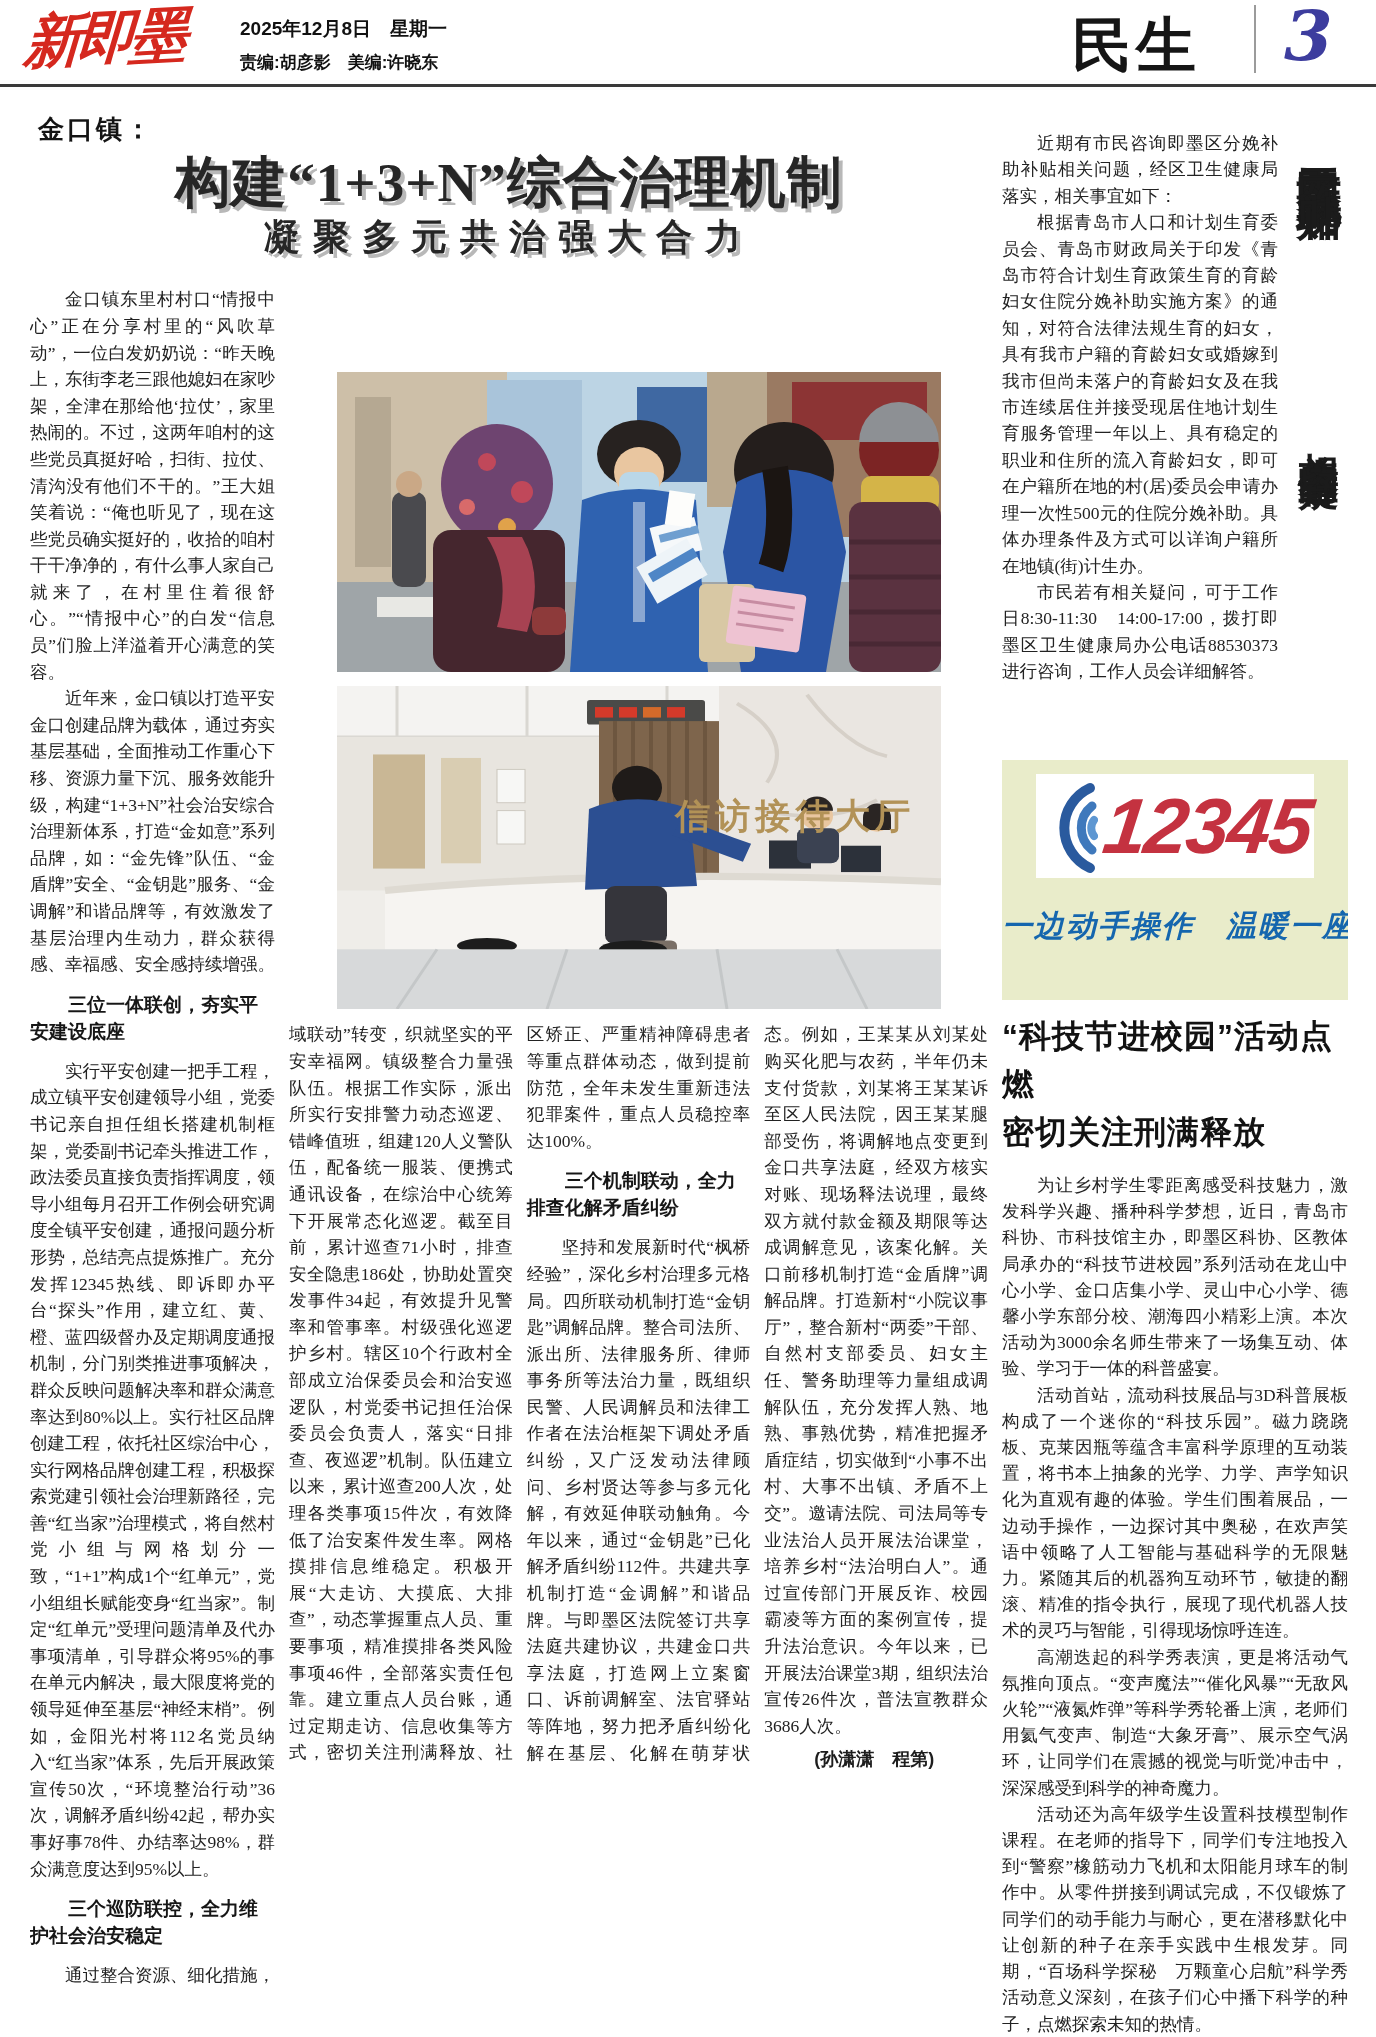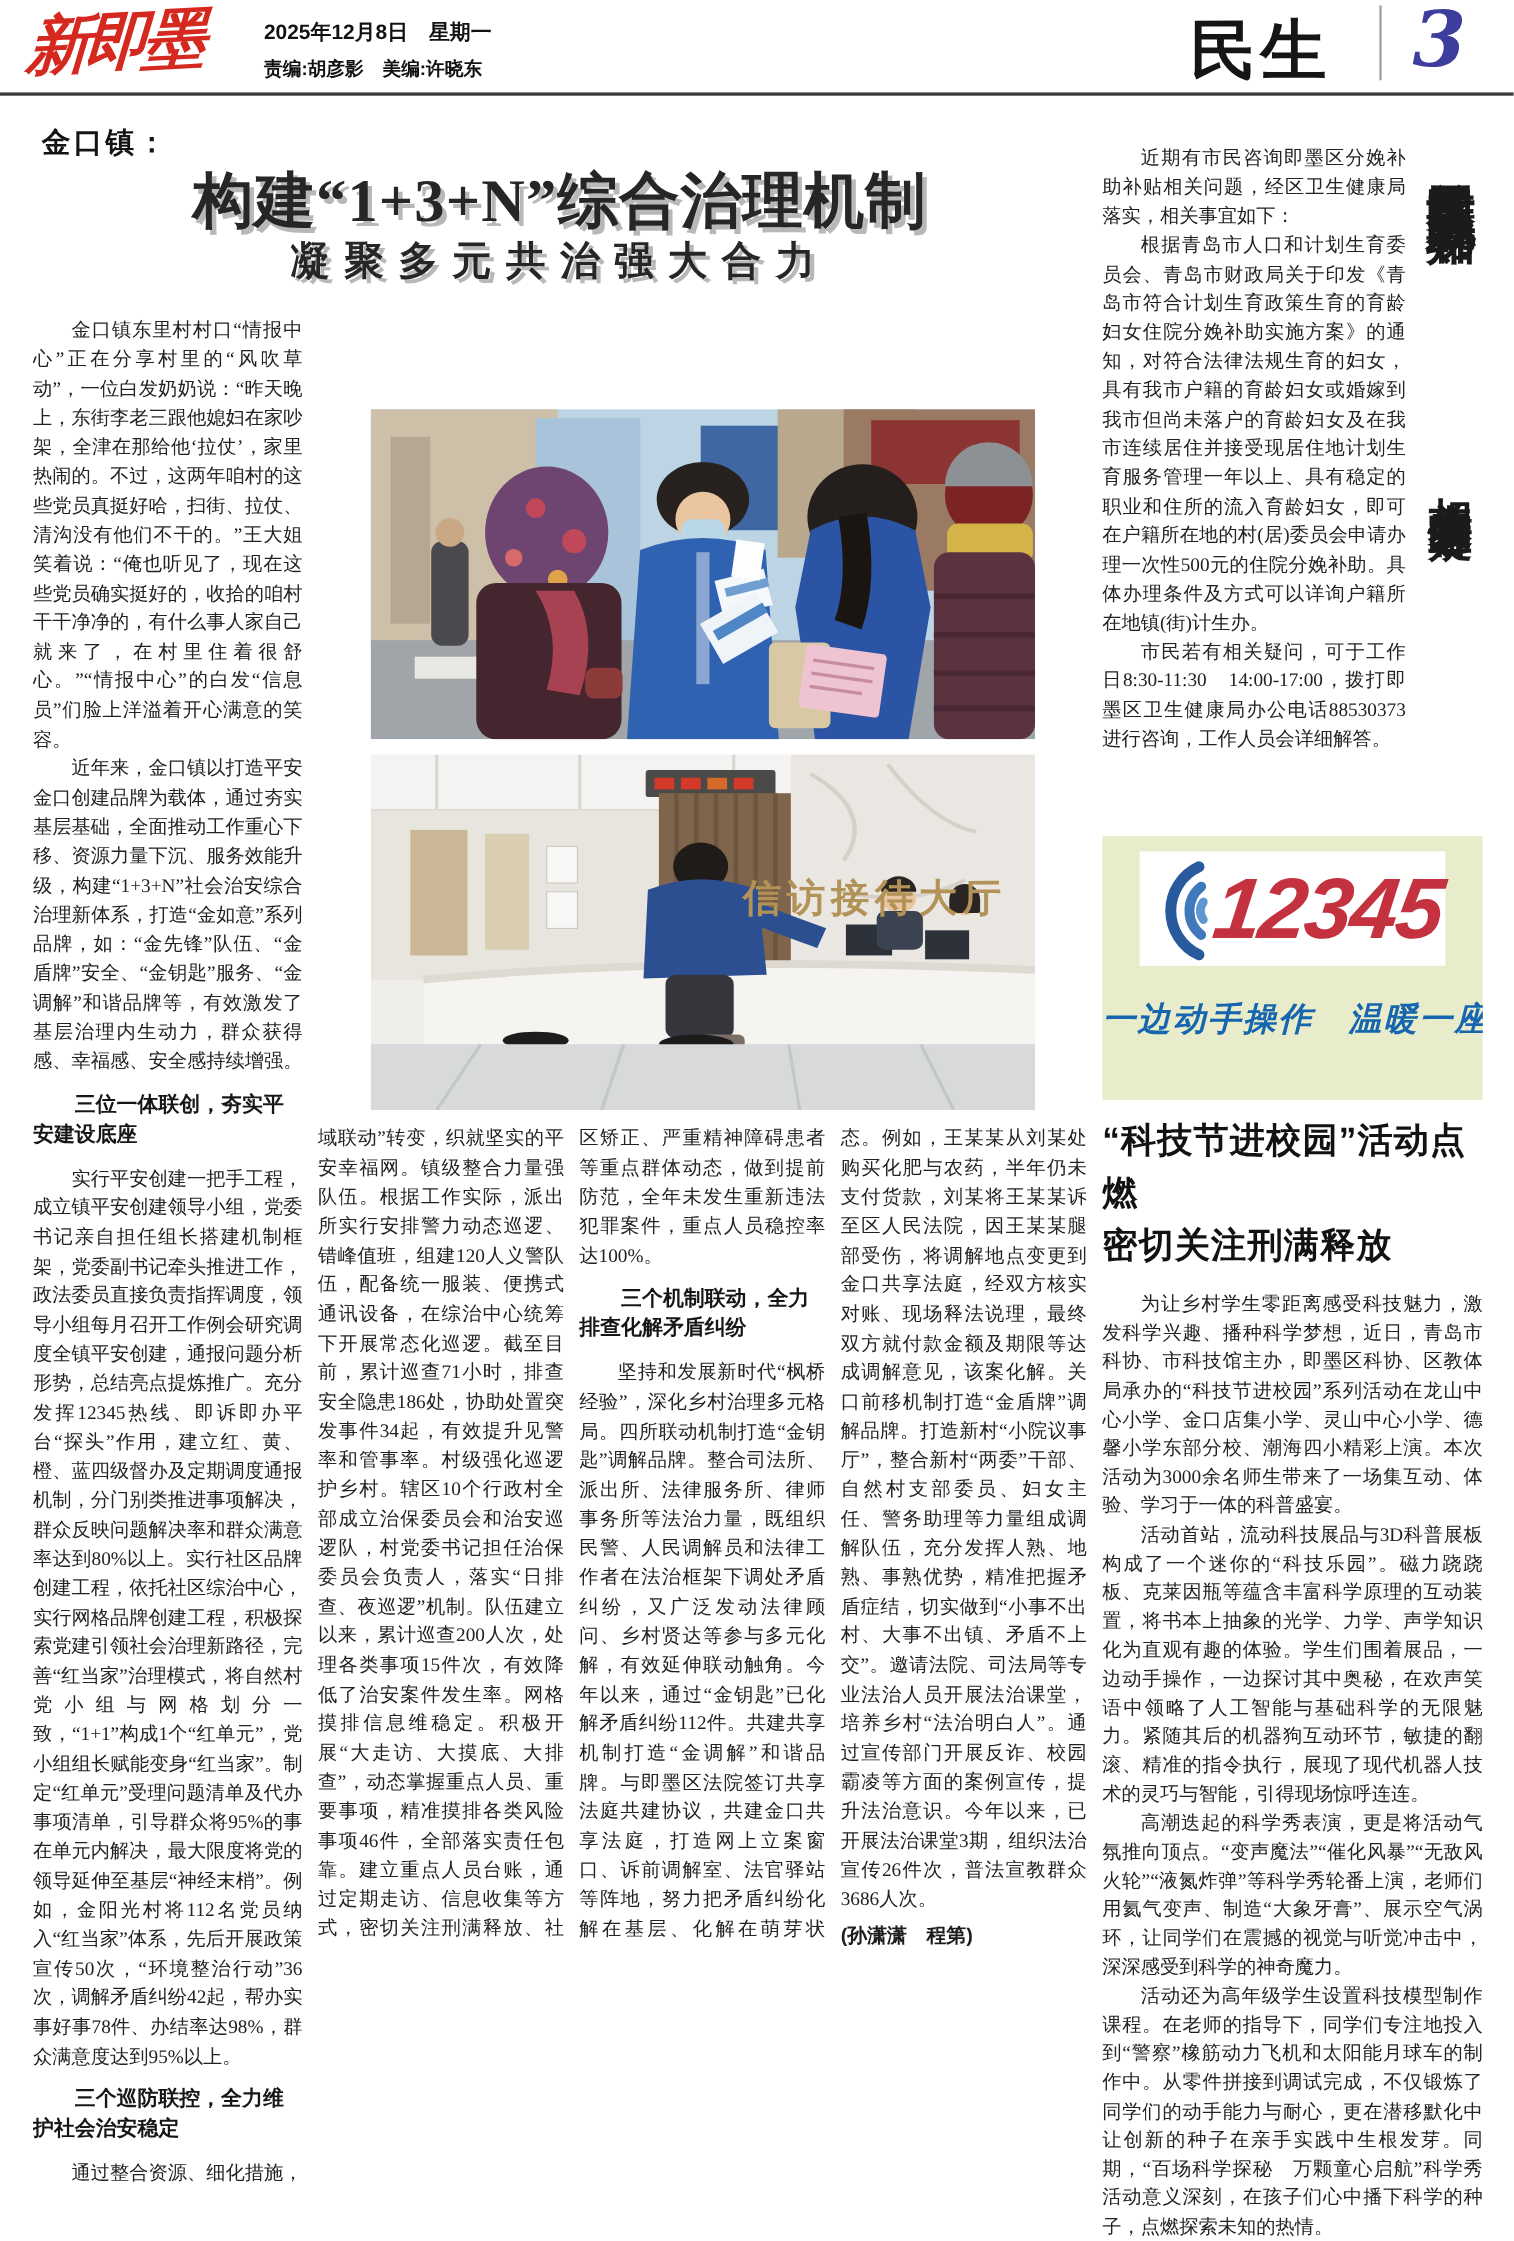--- a/index.html
+++ b/index.html
@@ -10,21 +10,21 @@
   
   .hdr{position:absolute;left:0;top:0;width:1376px;height:88px;}
   .logo{position:absolute;left:24px;top:0px;font-size:58px;font-weight:bold;color:#d5281e;
         font-style:italic;font-family:"DejaVu Serif",serif;letter-spacing:-5px;
         transform:rotate(-3deg) skewX(-6deg);white-space:nowrap;}
   .dateblock{position:absolute;left:240px;top:16px;font-family:"Liberation Sans",sans-serif;
         font-weight:bold;color:#111;}
   .date{font-size:19px;}
   .editors{font-size:17px;margin-top:9px;}
   .section{position:absolute;left:1072px;top:6px;font-size:60px;font-weight:900;
-        font-family:"Liberation Sans",sans-serif;color:#151515;letter-spacing:4px;margin-left:10px;}
+        font-family:"Liberation Sans",sans-serif;color:#151515;letter-spacing:4px;}
   .hdr-div{position:absolute;left:1254px;top:5px;width:2px;height:68px;background:#9b9b9b;}
   .pageno{position:absolute;left:1284px;top:-6px;font-size:70px;font-style:italic;font-weight:bold;
         color:#3d3d9e;font-family:"DejaVu Serif",serif;}
   .hdr-rule{position:absolute;left:0;top:84px;width:1376px;height:3px;background:#3a3a3a;}
 
   
   .main{position:absolute;left:30px;top:96px;width:958px;height:1941px;overflow:hidden;}
   .kicker{font-size:26px;font-weight:bold;font-family:"Liberation Sans",sans-serif;
         margin:16px 0 4px 8px;letter-spacing:3px;color:#141414;}
   .headline{text-align:center;font-family:Liberation Serif, serif;font-weight:900;
@@ -38,21 +38,21 @@
   p.subhead{font-family:"Liberation Sans",sans-serif;font-weight:bold;font-size:19px;
         line-height:27px;text-indent:2em;margin:13px 0;color:#161616;}
   .rightwrap{width:699px;}
   .photo{margin-left:48px;width:604px;display:block;}
   .photo1{margin-top:86px;height:300px;}
   .photo2{margin-top:14px;height:323px;position:relative;}
   .photo svg{display:block;width:100%;height:100%;}
   .hall-sign{position:absolute;left:56%;top:33%;font-size:35px;font-weight:bold;color:#b29257;
         letter-spacing:5px;font-family:"Liberation Serif",serif;white-space:nowrap;}
   .threecols{margin-top:12px;height:922px;overflow:hidden;column-count:3;column-gap:14px;}
-  .byline{text-align:left;font-weight:bold;font-size:18px;margin-top:8px;padding-right:4px;
+  .byline{text-align:center;font-weight:bold;font-size:18px;margin-top:8px;padding-right:4px;
         font-family:"Liberation Sans",sans-serif;}
 
   
   .rcol{position:absolute;left:1002px;top:96px;width:346px;height:1941px;overflow:hidden;}
   .ra1{height:662px;overflow:hidden;padding-top:34px;box-sizing:border-box;}
   .vtitle{float:right;writing-mode:vertical-rl;height:628px;margin-left:12px;
         font-family:"Liberation Sans",sans-serif;font-weight:900;color:#1b1b1b;}
   .vt1{font-size:45px;line-height:58px;letter-spacing:3px;display:inline-block;}
   .vt2{font-size:41px;line-height:54px;letter-spacing:3px;display:inline-block;padding-top:252px;}
   .ra1 p.body{font-size:17.5px;line-height:26.4px;}

